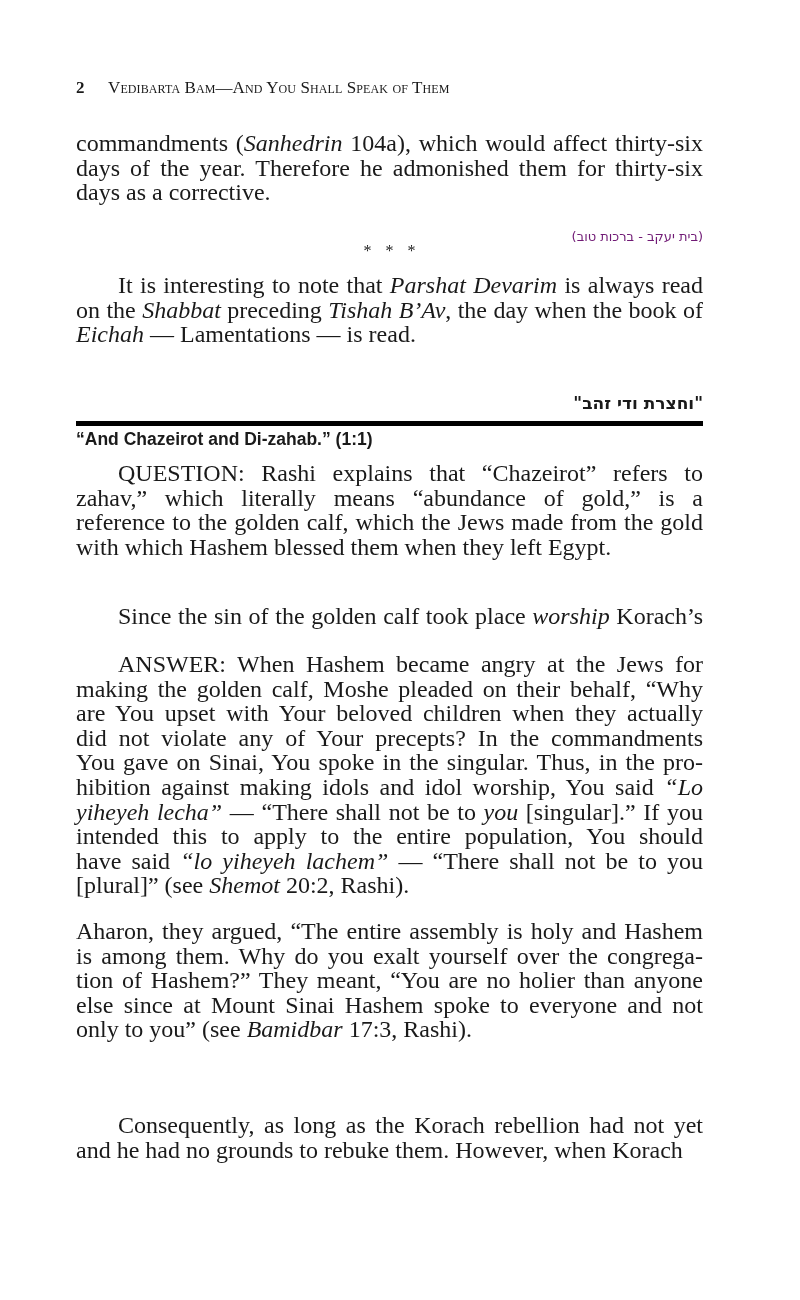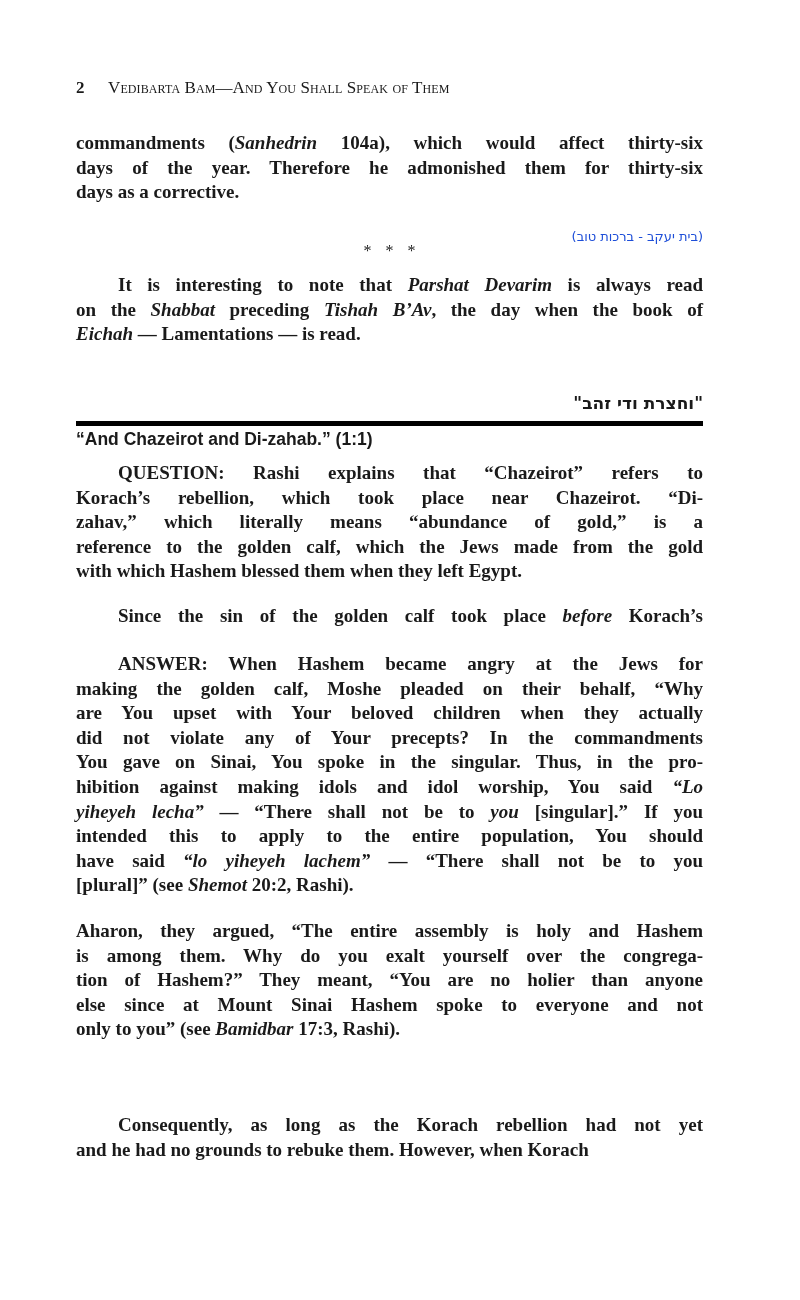--- a/index.html
+++ b/index.html
@@ -4,26 +4,26 @@
   <style>
     html, body { margin: 0; padding: 0; background: #ffffff; }
     body { width: 800px; height: 1300px; position: relative; overflow: hidden;
            font-family: "Liberation Serif", "DejaVu Serif", serif; color: #1a1a1a; }
     .page { position: absolute; left: 76px; top: 0; width: 627px; }
 
     .running-head { position: absolute; top: 78px; left: 0; font-size: 17px; white-space: nowrap; }
     .running-head .pnum { font-weight: bold; display: inline-block; width: 32px; }
     .running-head .rtitle { font-variant: small-caps; letter-spacing: 0.1px; }
 
-    .body-text { font-size: 19px; line-height: 24.6px; text-align: justify; margin: 0; hyphens: manual; font-weight: bold; }
+    .body-text { font-size: 24px; line-height: 24.6px; text-align: justify; margin: 0; hyphens: manual; }
     em { font-style: italic; }
 
     #p1 { position: absolute; top: 131px; left: 0; width: 627px; }
     .source { position: absolute; top: 229px; right: 0; font-family: "DejaVu Sans", sans-serif;
-              font-size: 13px; direction: rtl; color: #1d4ed8; }
+              font-size: 13px; direction: rtl; color: #701a75; }
     .stars { position: absolute; top: 242px; left: 0; width: 627px; text-align: center;
              font-size: 16px; word-spacing: 10px; color: #222; }
     #p2 { position: absolute; top: 273px; left: 0; width: 627px; }
 
     .heb-heading { position: absolute; top: 393px; right: 0; direction: rtl;
                    font-family: "DejaVu Sans", sans-serif; font-weight: bold; font-size: 17px; }
     .rule { position: absolute; top: 421px; left: 0; width: 627px; height: 5px; background: #000; }
     .en-heading { position: absolute; top: 429px; left: 0; font-family: "Liberation Sans", sans-serif;
                   font-weight: bold; font-size: 17.5px; text-align: right; }
 
@@ -59,27 +59,26 @@
       <span class="line">on the <em>Shabbat</em> preceding <em>Tishah B’Av</em>, the day when the book of</span>
       <span class="line last"><em>Eichah</em> — Lamentations — is read.</span>
     </div>
 
   <div class="heb-heading">"וחצרת ודי זהב"</div>
   <div class="rule"></div>
   <div class="en-heading">“And Chazeirot and Di-zahab.” (1:1)</div>
 
   <div id="p3" class="body-text">
       <span class="line" style="padding-left: 42px;">QUESTION: Rashi explains that “Chazeirot” refers to</span>
-      <span class="line">Korach’s rebellion, which took place near Chazeirot. “Di-</span>
       <span class="line">zahav,” which literally means “abundance of gold,” is a</span>
       <span class="line">reference to the golden calf, which the Jews made from the gold</span>
       <span class="line last">with which Hashem blessed them when they left Egypt.</span>
     </div>
   <div id="p4" class="body-text">
-      <span class="line" style="padding-left: 42px;">Since the sin of the golden calf took place <em>before</em> Korach’s</span>
+      <span class="line" style="padding-left: 42px;">Since the sin of the golden calf took place <em>worship</em> Korach’s</span>
     </div>
   <div id="p5" class="body-text">
       <span class="line" style="padding-left: 42px;">ANSWER: When Hashem became angry at the Jews for</span>
       <span class="line">making the golden calf, Moshe pleaded on their behalf, “Why</span>
       <span class="line">are You upset with Your beloved children when they actually</span>
       <span class="line">did not violate any of Your precepts? In the commandments</span>
       <span class="line">You gave on Sinai, You spoke in the singular. Thus, in the pro-</span>
       <span class="line">hibition against making idols and idol worship, You said <em>“Lo</em></span>
       <span class="line"><em>yiheyeh lecha”</em> — “There shall not be to <em>you</em> [singular].” If you</span>
       <span class="line">intended this to apply to the entire population, You should</span>

